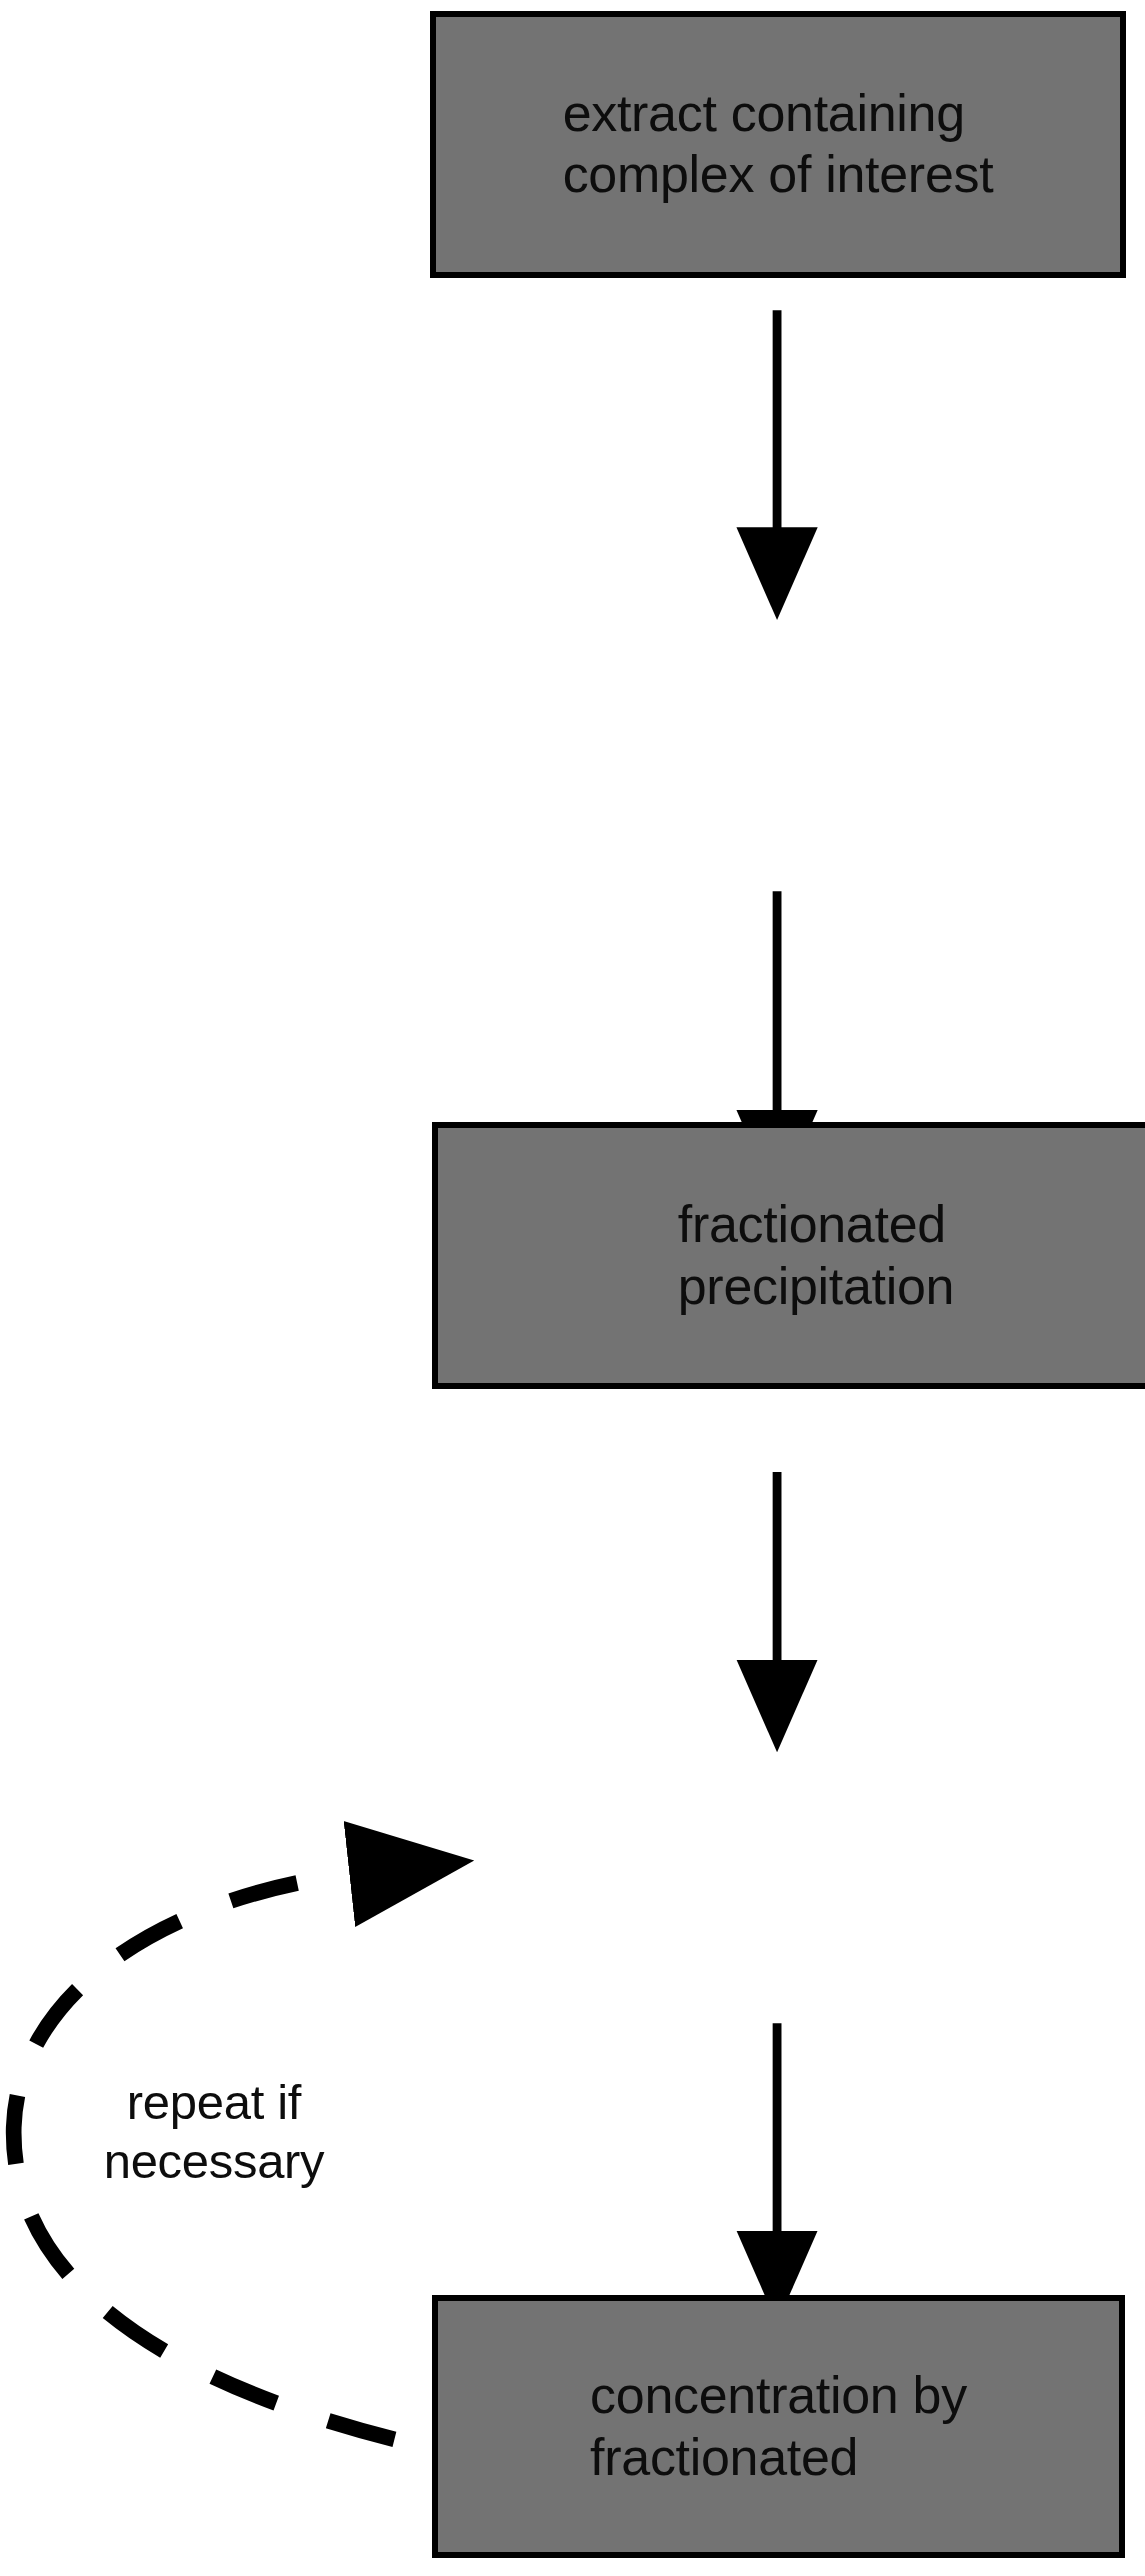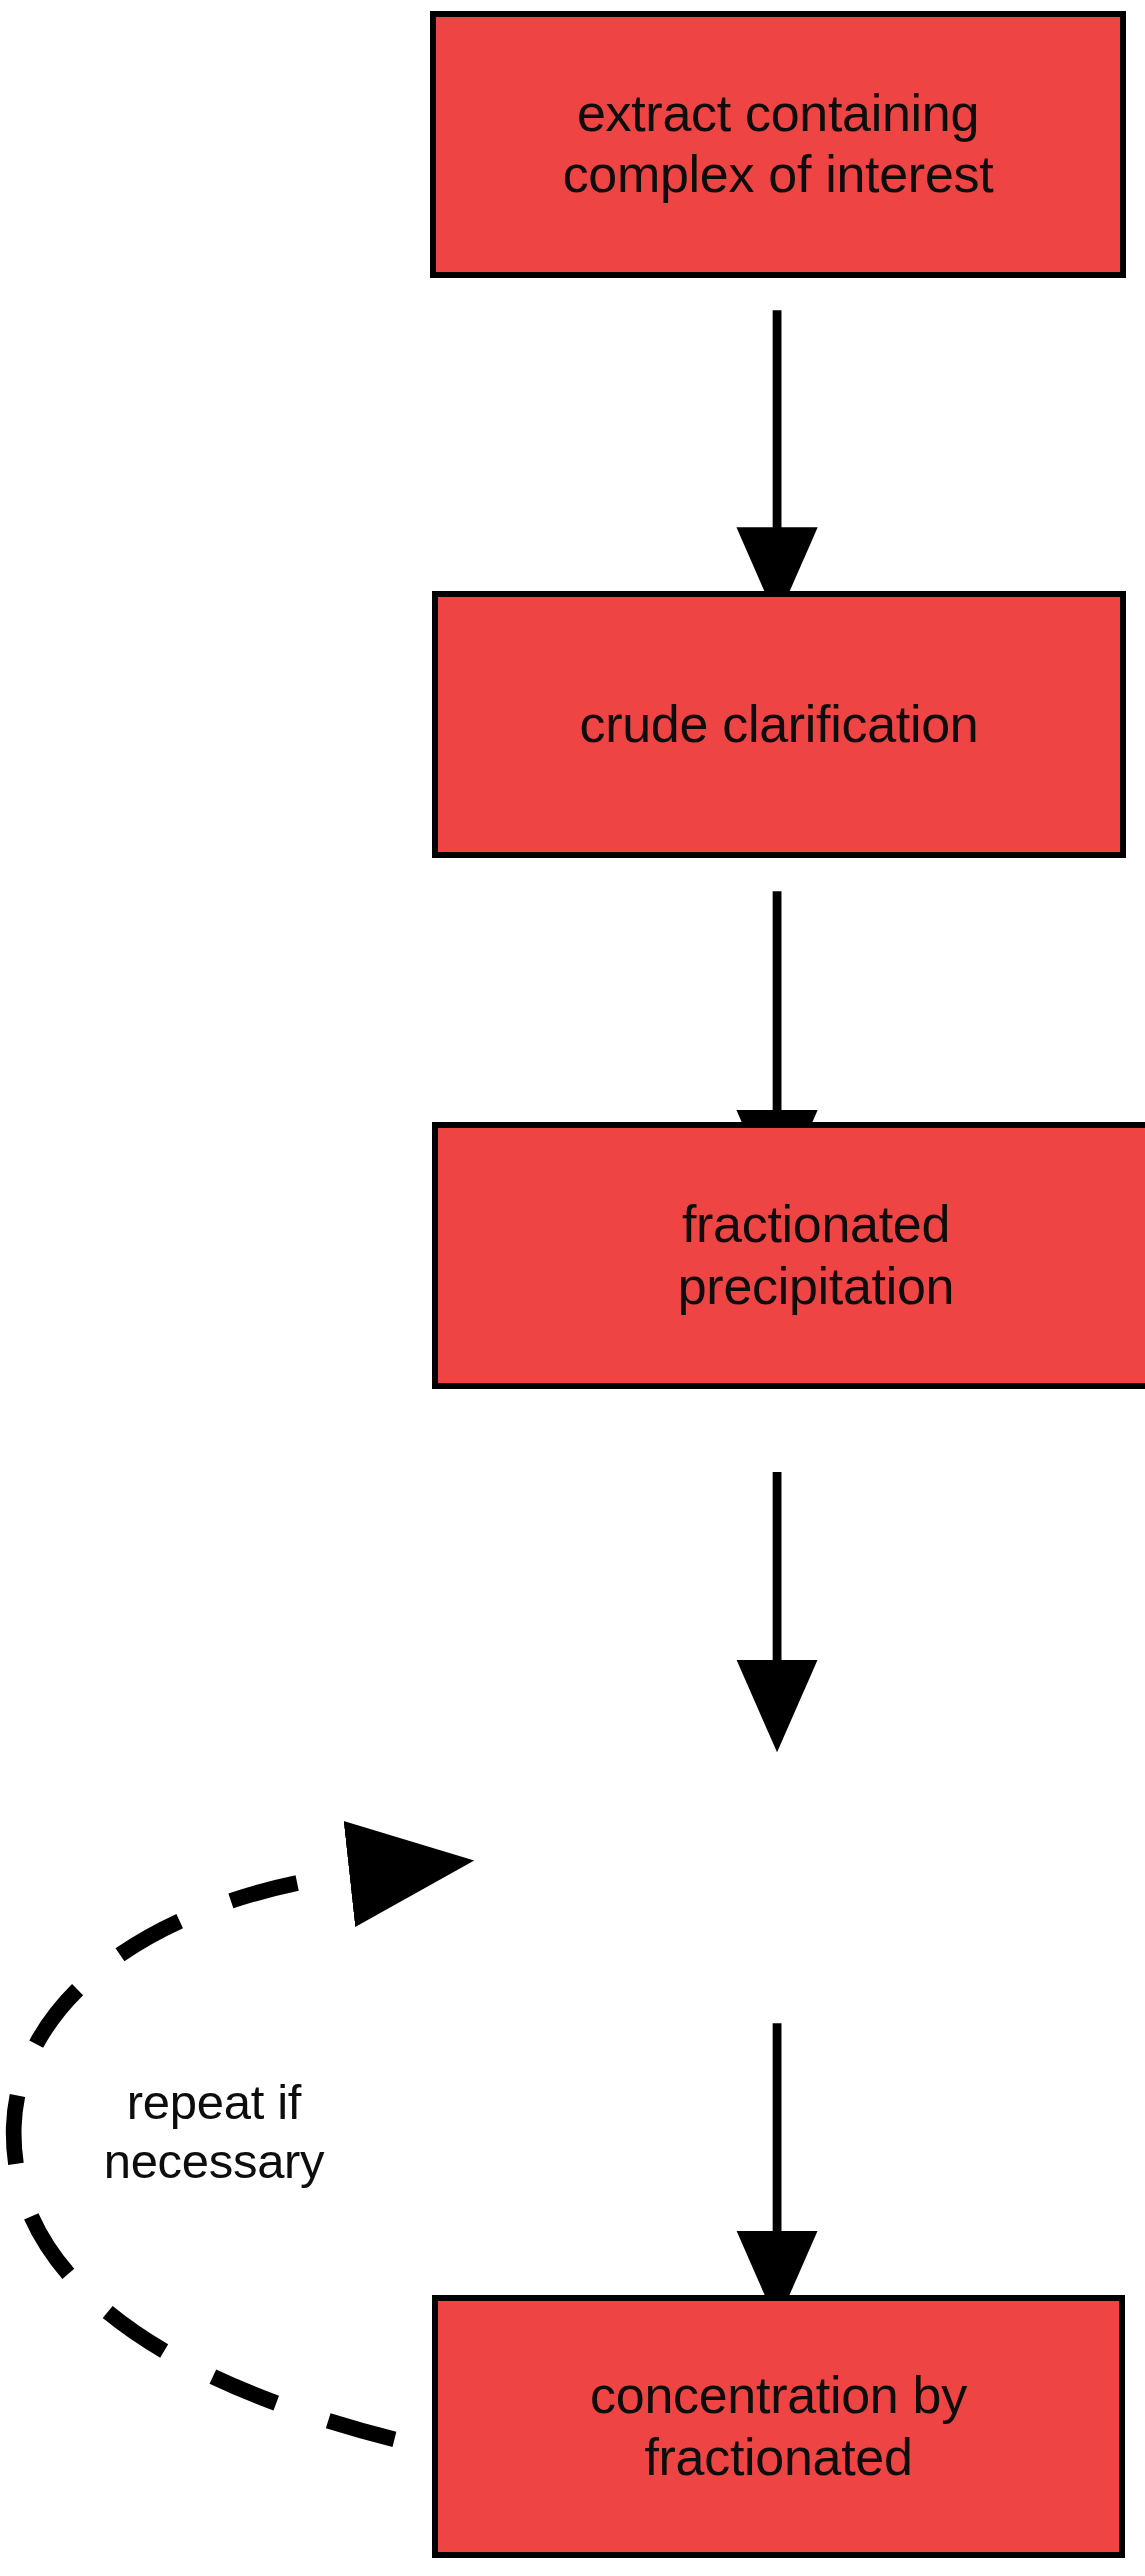--- a/index.html
+++ b/index.html
@@ -12,26 +12,26 @@
     position: relative;
     width: 1145px;
     height: 2576px;
     background: #ffffff;
     overflow: hidden;
     font-family: "Liberation Sans", sans-serif;
   }
   .flow-box {
     position: absolute;
     box-sizing: border-box;
-    background: #ef4444;
+    background: #737373;
     border: 6.9px solid #000000;
     display: flex;
     align-items: center;
     justify-content: center;
-    text-align: center;
+    text-align: left;
   }
   .flow-box-label {
     font-family: "Liberation Sans", sans-serif;
     font-size: 52px;
     line-height: 1.18;
     color: #0d0d0d;
     letter-spacing: -0.3px;
     white-space: pre-line;
     padding: 0 13.7px;
   }
@@ -78,23 +78,20 @@
     <line x1="792" y1="2062" x2="792" y2="2284" stroke="#000000" stroke-width="9" marker-end="url(#solid-head)"></line>
 
     <path d="M 402 2486 C 180 2430, 10 2330, 14 2168 C 18 2030, 170 1930, 372 1908" fill="none" stroke="#000000" stroke-width="16" stroke-linecap="butt" stroke-dasharray="70 56" marker-end="url(#dash-head)"></path>
   </svg>
 
   <div class="flow-box" style="left:430px; top:10.8px; width:696px; height:267px;">
     <span class="flow-box-label">extract containing
 complex of interest</span>
   </div>
 
-  <div class="flow-box" style="left:432px; top:591px; width:694px; height:267px;">
-    <span class="flow-box-label">crude clarification</span>
-  </div>
 
   <div class="flow-box" style="left:432px; top:1122px; width:768px; height:267px;">
     <span class="flow-box-label">fractionated
 precipitation</span>
   </div>
 
 
   <div class="flow-box" style="left:432px; top:2295px; width:693px; height:263px;">
     <span class="flow-box-label">concentration by
 fractionated</span>

